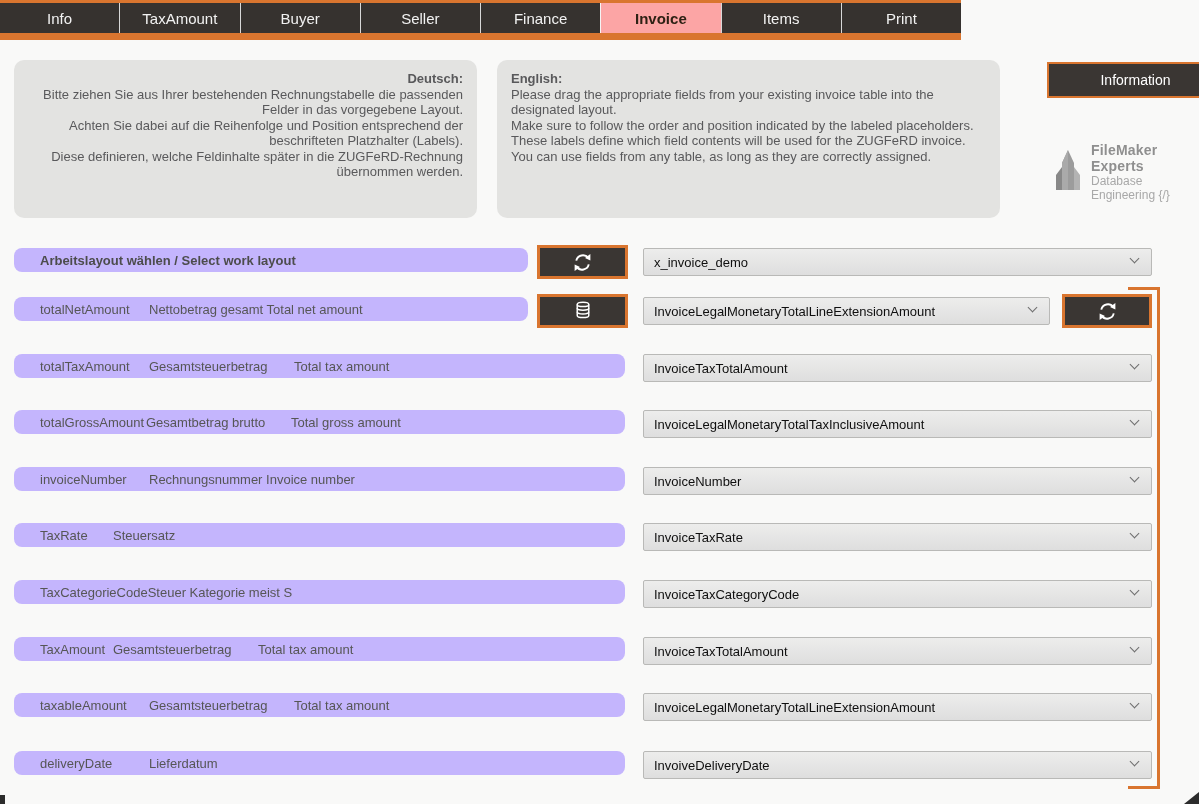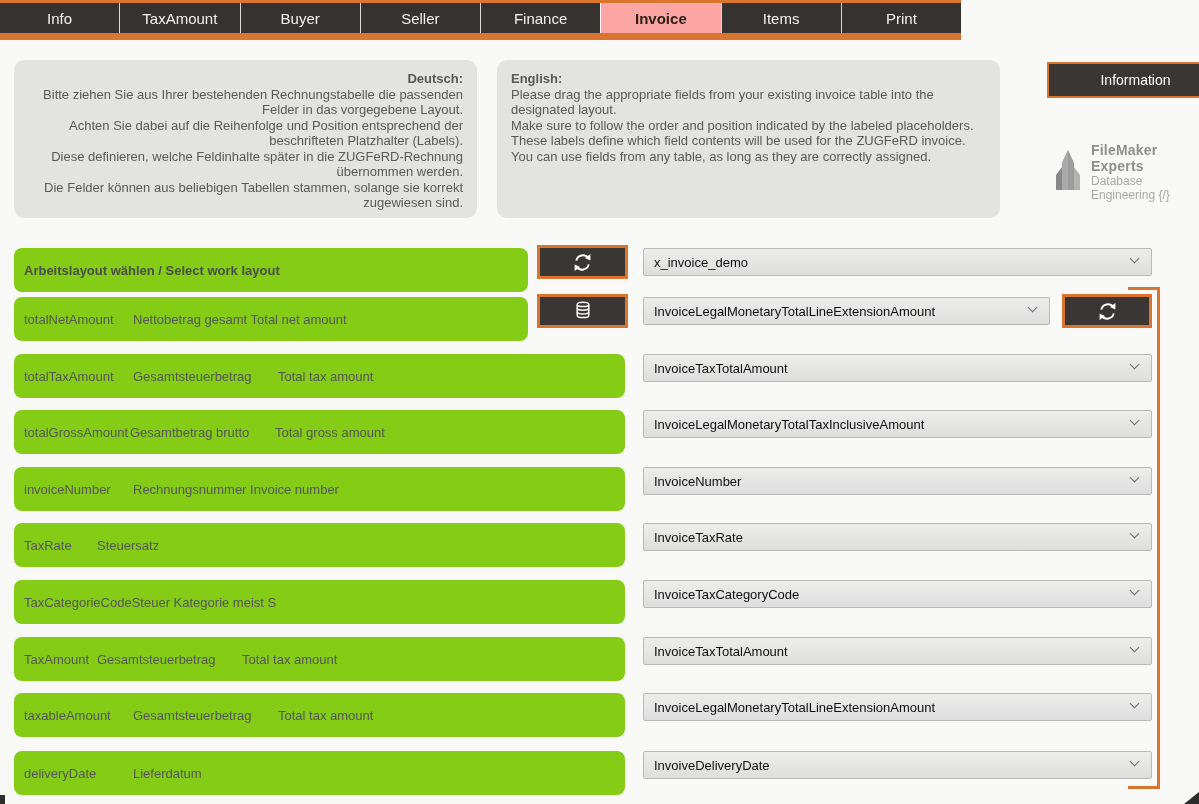--- a/index.html
+++ b/index.html
@@ -59,24 +59,24 @@
   .logo {
     position:absolute; left:1052px; top:142px;
     display:flex; align-items:center; gap:7px;
   }
   .logo-text .l1 { font-size:14px; font-weight:bold; color:#8f8f8f; letter-spacing:.2px; }
   .logo-text .l2 { font-size:12px; color:#a8a8a8; }
 
   
   .row { position:absolute; left:0; width:1199px; height:34px; }
   .label-bar {
-    position:absolute; left:14px; top:3px; height:44px;
-    background:#84cc16; border-radius:8px;
+    position:absolute; left:14px; top:3px; height:24px;
+    background:#c4b5fd; border-radius:8px;
     display:flex; align-items:center;
-    padding:0 10px;
+    padding:0 26px;
     color:#565656; font-size:13px; white-space:nowrap;
   }
   .label-bar.w1 { width:514px; }
   .label-bar.w2 { width:611px; }
   .label-bar.boldlabel { font-weight:bold; color:#4c4c4c; }
   .seg { display:inline-block; white-space:nowrap; }
   .p1  { min-width:109px; }
   .p1m { min-width:106px; }
   .p1n { min-width:73px; }
   .p2  { min-width:145px; }
@@ -136,21 +136,20 @@
   <div class="tab active">Invoice</div>
   <div class="tab">Items</div>
   <div class="tab">Print</div>
 </div>
 
 <div class="panel panel-de">
   <div class="ptitle">Deutsch:</div>
   <div>Bitte ziehen Sie aus Ihrer bestehenden Rechnungstabelle die passenden Felder in das vorgegebene Layout.</div>
   <div>Achten Sie dabei auf die Reihenfolge und Position entsprechend der beschrifteten Platzhalter (Labels).</div>
   <div>Diese definieren, welche Feldinhalte später in die ZUGFeRD-Rechnung übernommen werden.</div>
-  <div>Die Felder können aus beliebigen Tabellen stammen, solange sie korrekt zugewiesen sind.</div>
 </div>
 <div class="panel panel-en">
   <div class="ptitle">English:</div>
   <div>Please drag the appropriate fields from your existing invoice table into the designated layout.</div>
   <div>Make sure to follow the order and position indicated by the labeled placeholders.</div>
   <div>These labels define which field contents will be used for the ZUGFeRD invoice.</div>
   <div>You can use fields from any table, as long as they are correctly assigned.</div>
 </div>
 
 <div class="info-btn">Information</div>

